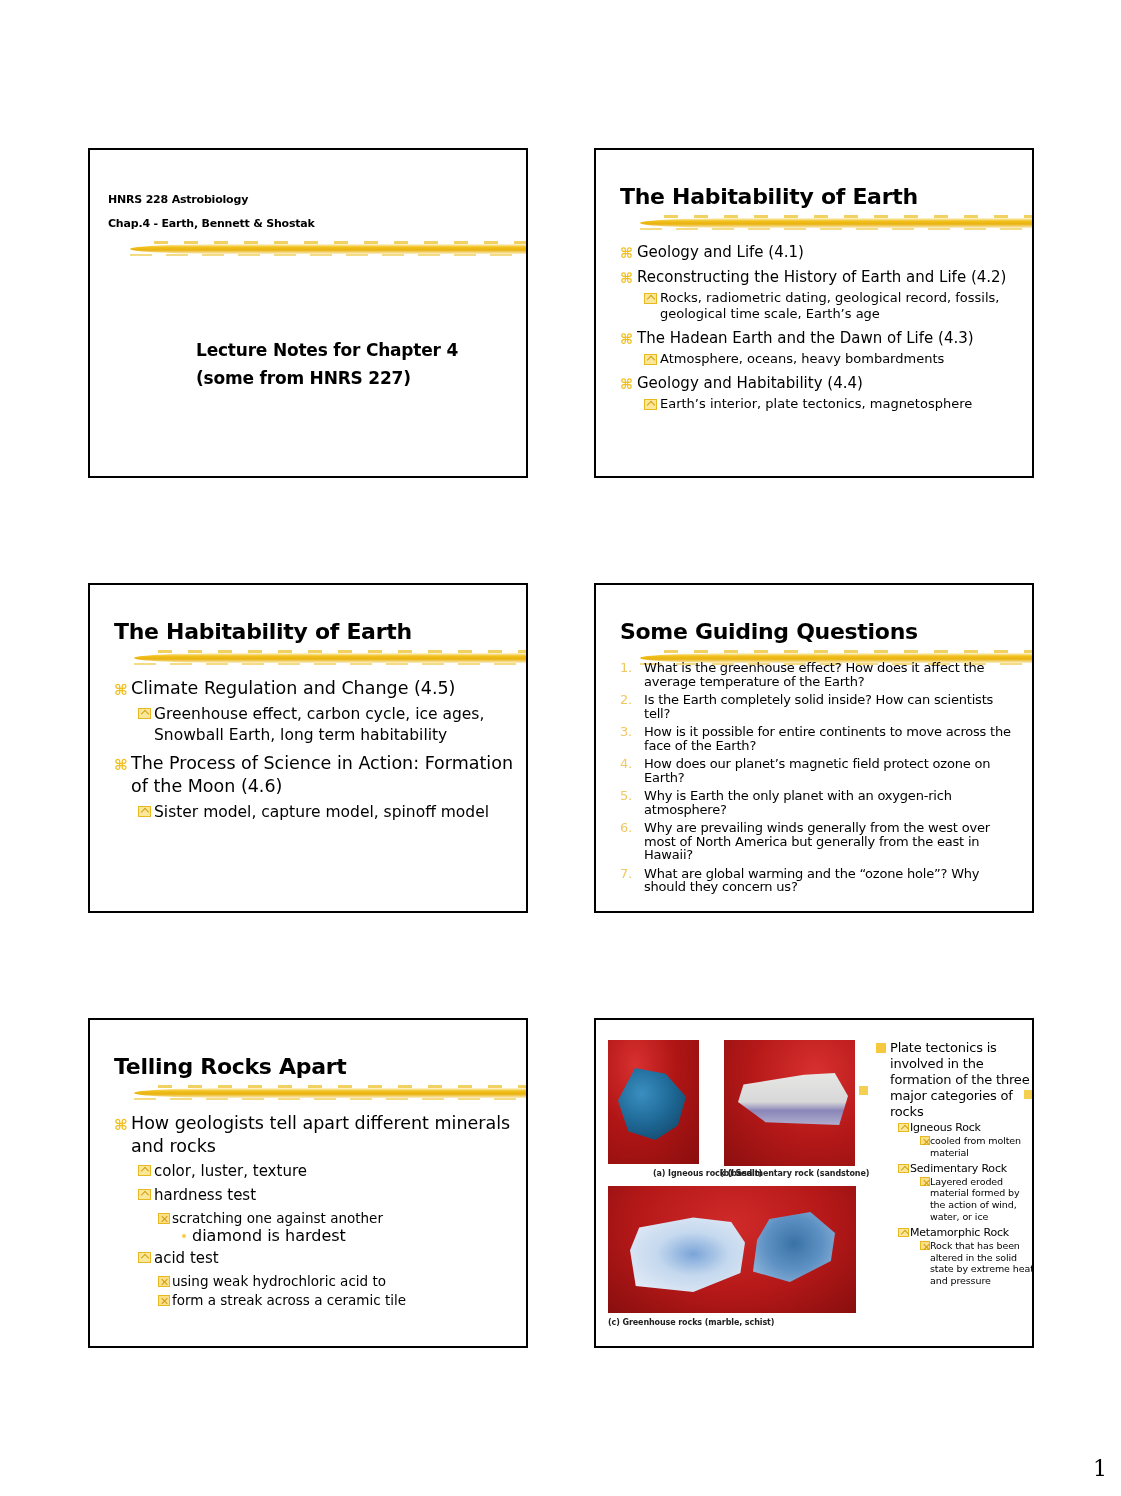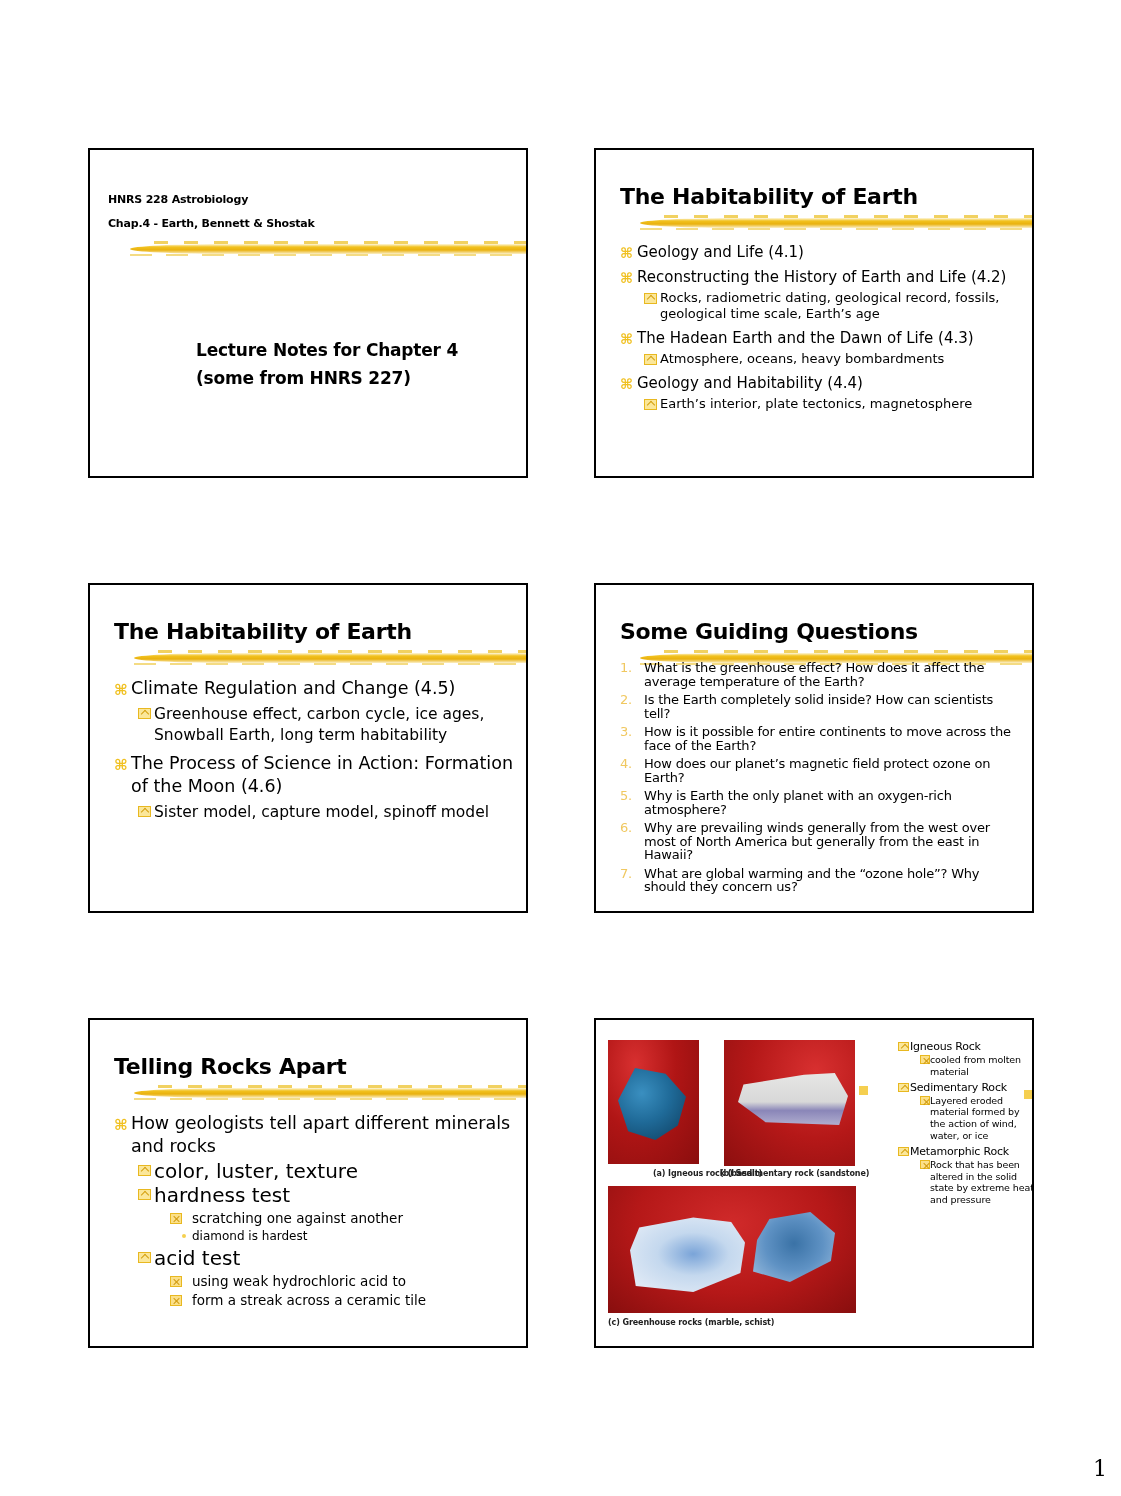--- a/index.html
+++ b/index.html
@@ -52,21 +52,21 @@
     white-space: nowrap;
   }
 
   
   .s1-head { position: absolute; left: 18px; top: 38px; font-weight: bold; font-size: 11px; line-height: 24px; letter-spacing: -0.2px; }
   .s1-sub { position: absolute; left: 106px; top: 186px; font-weight: bold; font-size: 17px; line-height: 28px; letter-spacing: -0.2px; }
 
   .bul { list-style: none; position: absolute; }
   .l1 { position: relative; padding-left: 17px; }
   .l2 { position: relative; padding-left: 16px; margin-left: 24px; }
-  .l3 { position: relative; padding-left: 22px; margin-left: 56px; }
+  .l3 { position: relative; padding-left: 14px; margin-left: 44px; }
   .l4 { position: relative; padding-left: 10px; margin-left: 68px; }
 
   .ico { position: absolute; left: 0; display: inline-block; }
   .ico-cmd { color: #f0c020; font-weight: bold; }
   .ico-box {
     width: 13px; height: 11px;
     border: 1px solid #e8b820;
     background: #fbe79a;
   }
   .ico-box::after {
@@ -102,25 +102,25 @@
 
   
   #s4-list { left: 24px; top: 76px; width: 392px; list-style: none; position: absolute; }
   #s4-list li { position: relative; padding-left: 24px; font-size: 13px; line-height: 13.5px; margin-bottom: 5px; letter-spacing: -0.2px; }
   #s4-list .num { position: absolute; left: 0; top: 0; color: #f0c860; font-size: 13px; }
 
   
   #s5-list { left: 24px; top: 92px; width: 400px; }
   #s5-list .l1 { font-size: 17.5px; line-height: 23px; margin-bottom: 4px; }
   #s5-list .l1 .ico { top: 2px; font-size: 15px; }
-  #s5-list .l2 { font-size: 20px; line-height: 19px; margin-bottom: 5px; }
+  #s5-list .l2 { font-size: 15px; line-height: 19px; margin-bottom: 5px; }
   #s5-list .l2 .ico { top: 3px; }
   #s5-list .l3 { font-size: 13.5px; line-height: 17px; margin-bottom: 2px; }
   #s5-list .l3 .ico { top: 3px; }
-  #s5-list .l4 { font-size: 12px; line-height: 14px; margin-bottom: 6px; }
+  #s5-list .l4 { font-size: 16px; line-height: 14px; margin-bottom: 6px; }
   #s5-list .l4 .ico { top: 5px; }
 
   
   .photo { position: absolute; overflow: hidden; background: #b81818; }
   .photo-a { left: 12px; top: 20px; width: 91px; height: 124px;
     background: radial-gradient(ellipse at 30% 20%, #d83030 0%, #b01515 45%, #8a0e0e 100%); }
   .photo-b { left: 128px; top: 20px; width: 131px; height: 126px;
     background: radial-gradient(ellipse at 70% 25%, #d83030 0%, #b51818 50%, #8c0f0f 100%); }
   .photo-c { left: 12px; top: 166px; width: 248px; height: 127px;
     background: radial-gradient(ellipse at 50% 30%, #d02a2a 0%, #b51818 55%, #880e0e 100%); }
@@ -239,20 +239,21 @@
   <div class="caption cap-b">(b)  Sedimentary rock (sandstone)</div>
   <div class="photo photo-c">
     <div class="rock rock-marble"></div>
     <div class="rock rock-schist"></div>
   </div>
   <div class="caption cap-c">(c)  Greenhouse rocks (marble, schist)</div>
   <div class="side-marker sm-1"></div>
   <div class="side-marker sm-2"></div>
 
   <ul id="s6-list">
+    <li class="t1"><span class="ico"></span><span>Plate tectonics is involved in the formation of the three major categories of rocks</span></li>
     <li class="t2"><span class="ico ico-box"></span><span>Igneous Rock</span></li>
     <li class="t3"><span class="ico ico-x"></span><span>cooled from molten material</span></li>
     <li class="t2"><span class="ico ico-box"></span><span>Sedimentary Rock</span></li>
     <li class="t3"><span class="ico ico-x"></span><span>Layered eroded material formed by the action of wind, water, or ice</span></li>
     <li class="t2"><span class="ico ico-box"></span><span>Metamorphic Rock</span></li>
     <li class="t3"><span class="ico ico-x"></span><span>Rock that has been altered in the solid state by extreme heat and pressure</span></li>
   </ul>
 </div>
 
 <div class="page-number">1</div>

